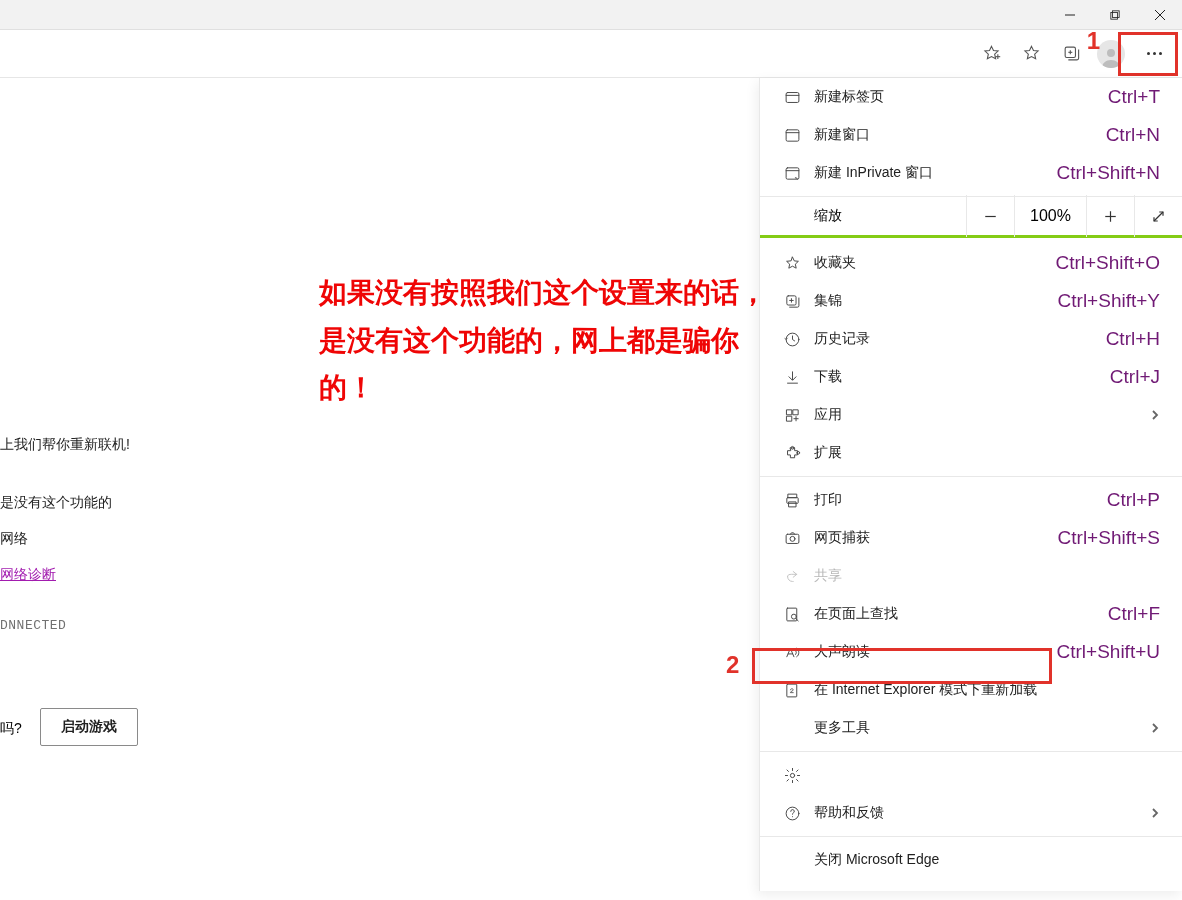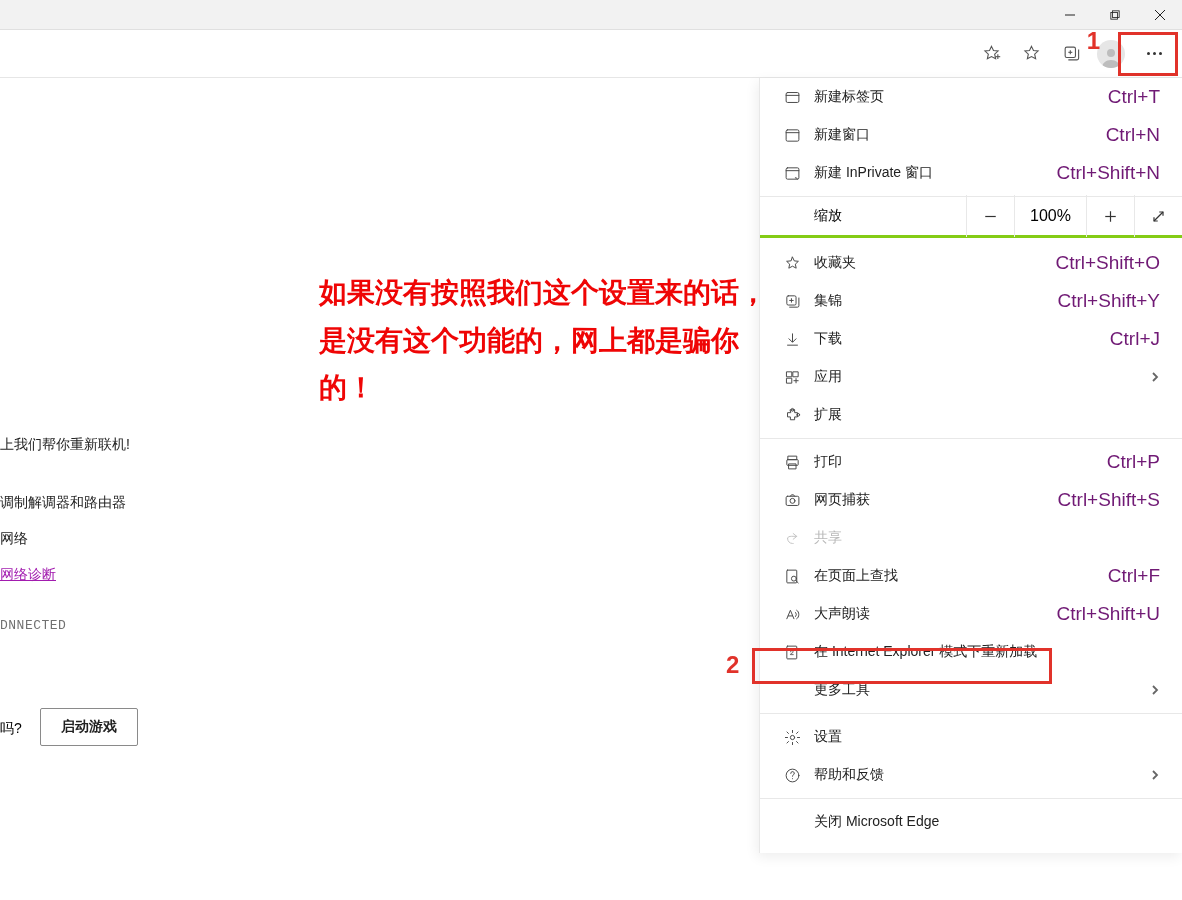--- a/index.html
+++ b/index.html
@@ -209,21 +209,21 @@
       </div>
   </div>
 </div>
 
 <div class="hl-box" style="top:32px; right:4px; width:60px; height:44px;"></div>
 <div class="hl-label" style="top:27px; right:82px;">1</div>
 
 <div class="red-msg">如果没有按照我们这个设置来的话，是没有这个功能的，网上都是骗你的！</div>
 
 <div class="page-line" style="top:436px;">上我们帮你重新联机!</div>
-<div class="page-line" style="top:494px;">调制解调器和路由器</div>
+<div class="page-line" style="top:494px;">是没有这个功能的</div>
 <div class="page-line" style="top:530px;">网络</div>
 <div class="page-line page-link" style="top:566px;">网络诊断</div>
 <div class="page-line err-code" style="top:618px;font-family:Liberation Mono, monospace;">DNNECTED</div>
 <div class="q-mark" style="top:720px; left:0;">吗?</div>
 <button class="btn-outline" style="top:708px; left:40px;font-weight:bold;">启动游戏</button>
 
 <div class="menu">
 
   <div class="menu-item">
     <span class="mi-icon">
@@ -298,20 +298,31 @@
           <rect x="4" y="4" width="13" height="13" rx="2"></rect>
           <path d="M8 20h11a2 2 0 0 0 2-2V7"></path>
           <line x1="8" y1="10.5" x2="13" y2="10.5"></line>
           <line x1="10.5" y1="8" x2="10.5" y2="13"></line>
         </svg>
       </span>
     <span class="mi-label">集锦</span>
     <span class="mi-short">Ctrl+Shift+Y</span>
   </div>
 
+  <div class="menu-item">
+    <span class="mi-icon">
+        <svg viewBox="0 0 24 24">
+          <circle cx="12" cy="12" r="9"></circle>
+          <path d="M12 7v5l3 2"></path>
+          <path d="M3 12l-2-2m2 2l2-2" stroke-width="1"></path>
+        </svg>
+      </span>
+    <span class="mi-label">历史记录</span>
+    <span class="mi-short">Ctrl+H</span>
+  </div>
 
   <div class="menu-item">
     <span class="mi-icon">
         <svg viewBox="0 0 24 24">
           <path d="M12 4v11"></path>
           <path d="M7 11l5 5 5-5"></path>
           <line x1="5" y1="20" x2="19" y2="20"></line>
         </svg>
       </span>
     <span class="mi-label">下载</span>
@@ -427,21 +438,20 @@
 
   <div class="menu-sep"></div>
 
   <div class="menu-item">
     <span class="mi-icon">
         <svg viewBox="0 0 24 24">
           <circle cx="12" cy="12" r="3"></circle>
           <path d="M12 2v3M12 19v3M4.2 4.2l2.1 2.1M17.7 17.7l2.1 2.1M2 12h3M19 12h3M4.2 19.8l2.1-2.1M17.7 6.3l2.1-2.1"></path>
         </svg>
       </span>
-    <span class="mi-label">设置</span>
   </div>
 
   <div class="menu-item">
     <span class="mi-icon">
         <svg viewBox="0 0 24 24">
           <circle cx="12" cy="12" r="9"></circle>
           <path d="M9.5 9a2.5 2.5 0 1 1 3.5 2.3c-.9.4-1 1-1 1.7"></path>
           <line x1="12" y1="16.5" x2="12" y2="16.6"></line>
         </svg>
       </span>

